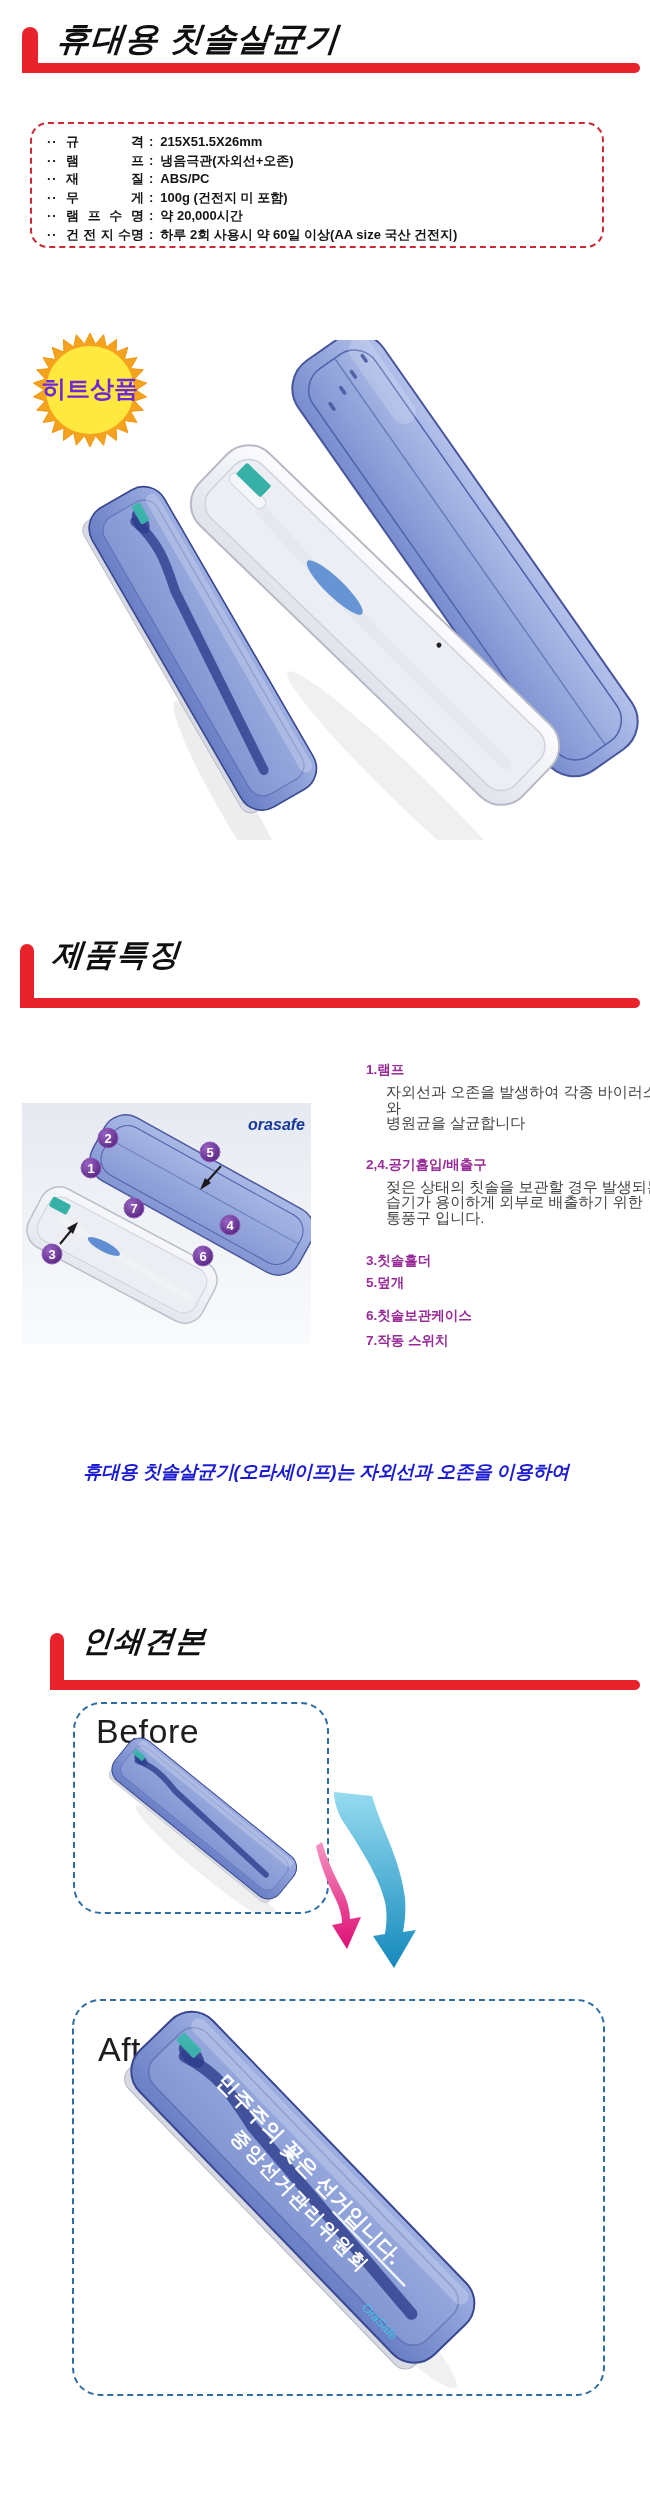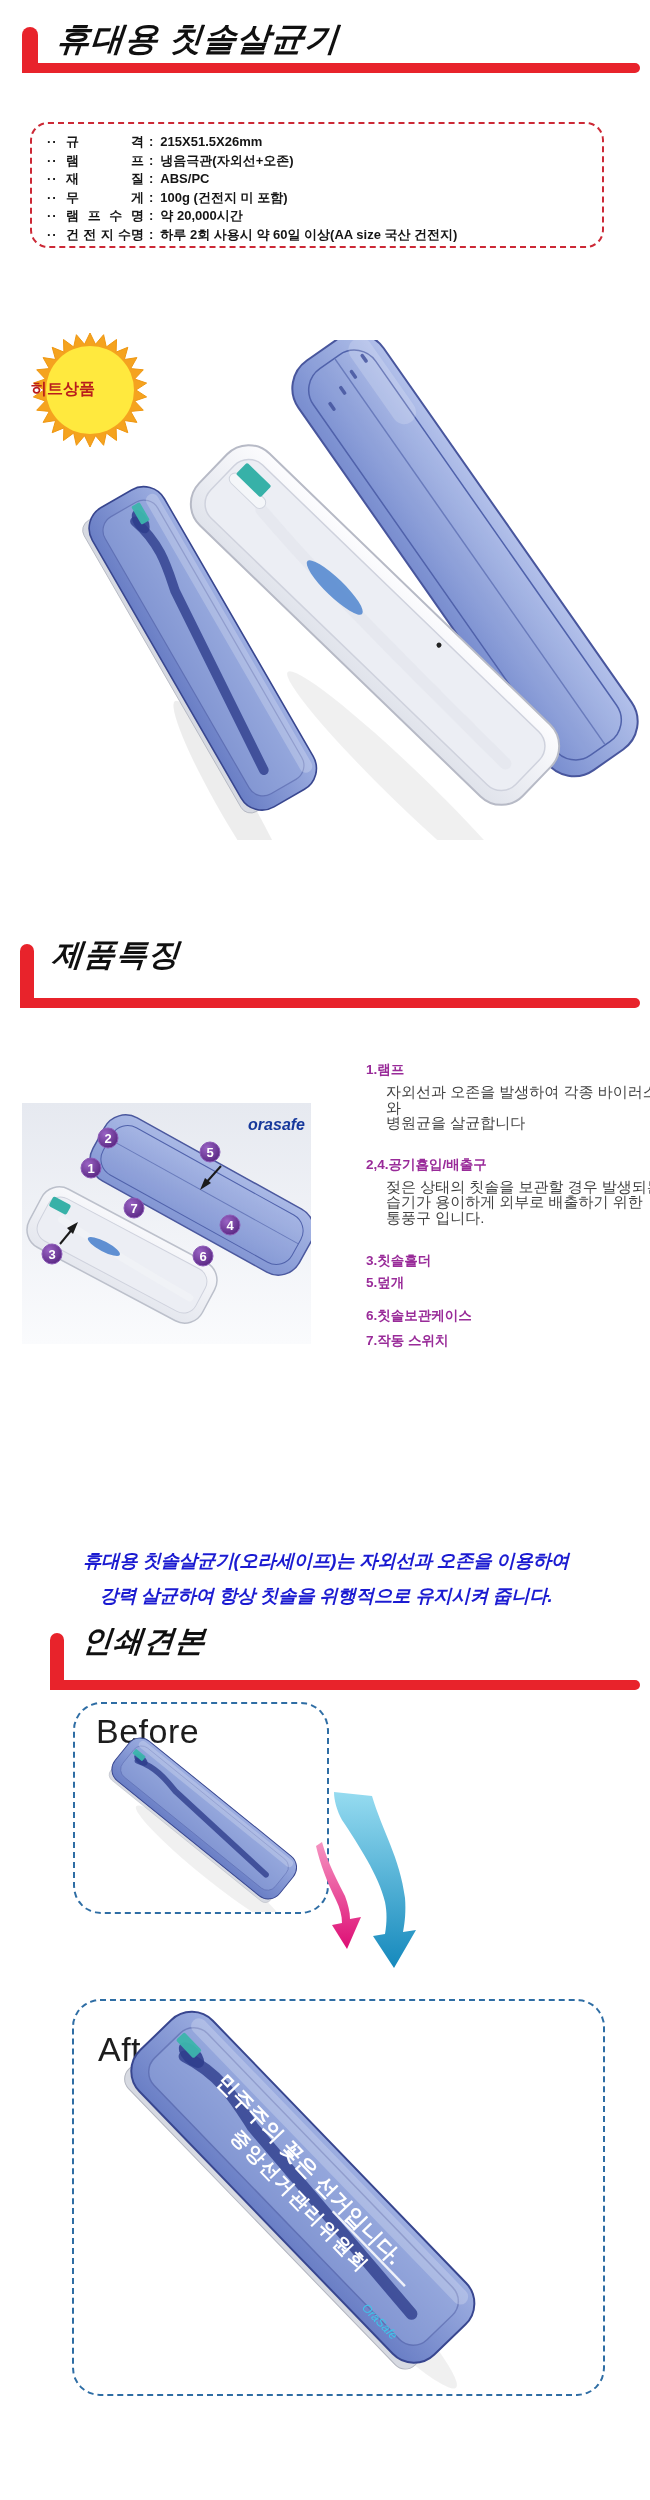--- a/index.html
+++ b/index.html
@@ -18,34 +18,34 @@
             border:2px dashed #cc2936;border-radius:18px;padding:9px 0 0 15px;box-sizing:border-box;}
   .spec-row{display:flex;align-items:baseline;line-height:18.6px;font-size:13px;font-weight:bold;color:#151515;}
   .spec-bullet{display:inline-block;width:19px;letter-spacing:1px;}
   .spec-label{display:inline-block;width:78px;text-align:justify;text-align-last:justify;}
   .spec-sep{margin:0 7px 0 5px;}
   .spec-value{white-space:nowrap;}
 
   
   .hit-badge{position:absolute;left:31px;top:331px;width:118px;height:118px;}
   .hit-badge-label{position:absolute;left:0;top:50%;width:100%;transform:translateY(-52%);
-                   text-align:left;font-size:16px;font-weight:bold;color:#b91c1c;letter-spacing:0px;}
+                   text-align:center;font-size:24px;font-weight:bold;color:#6d28d9;letter-spacing:0px;}
 
   
   .feature-list{position:absolute;left:322px;top:1062px;width:304px;margin-left:44px;}
   .feature-heading{font-size:13.5px;line-height:16px;font-weight:bold;color:#992b99;margin:0 0 6px 0;}
   .feature-body{font-size:15px;line-height:15.6px;color:#3f3f3f;margin:0 0 0 20px;white-space:pre-line;}
   .fi-1 .feature-body{margin-bottom:26px;}
   .fi-2 .feature-body{margin-bottom:27px;}
   .fi-3 .feature-body{margin-bottom:22px;}
   .fi-4{margin-bottom:17px;}
   .fi-5{margin-bottom:9px;}
 
   
-  .note{position:absolute;left:70px;top:1544px;width:512px;text-align:center;
+  .note{position:absolute;left:70px;top:1455px;width:512px;text-align:center;
         font-size:18.5px;font-weight:bold;font-style:italic;color:#1b1bd1;letter-spacing:-0.3px;}
   .note div{line-height:34.5px;white-space:nowrap;}
 
   
   .dash-box{position:absolute;border:2px dashed #2e6da4;border-radius:28px;box-sizing:border-box;}
   .ba-label{position:absolute;font-size:34px;color:#1d1d1d;letter-spacing:0.5px;}
 </style>
 </head>
 <body>
 
@@ -258,21 +258,20 @@
     <div class="feature-item fi-5">
       <div class="feature-heading">6.칫솔보관케이스</div>
     </div>
     <div class="feature-item fi-6">
       <div class="feature-heading">7.작동 스위치</div>
     </div>
   </div>
 
   <div class="note">
     <div>휴대용 칫솔살균기(오라세이프)는 자외선과 오존을 이용하여</div>
-    <div>강력 살균하여 항상 칫솔을 위행적으로 유지시켜 줍니다.</div>
   </div>
 
   <div>
     <div class="hbar-v" style="left:50px;top:1633px;width:14px;height:57px;"></div>
     <div class="hbar-h" style="left:50px;top:1680px;width:590px;height:10px;"></div>
     <div class="sec-title" style="left:82px;top:1621px;font-size:30px;">인쇄견본</div>
   </div>
 
   <div class="dash-box" style="left:73px;top:1702px;width:256px;height:212px;"></div>
   <div class="ba-label" style="left:96px;top:1712px;">Before</div>

